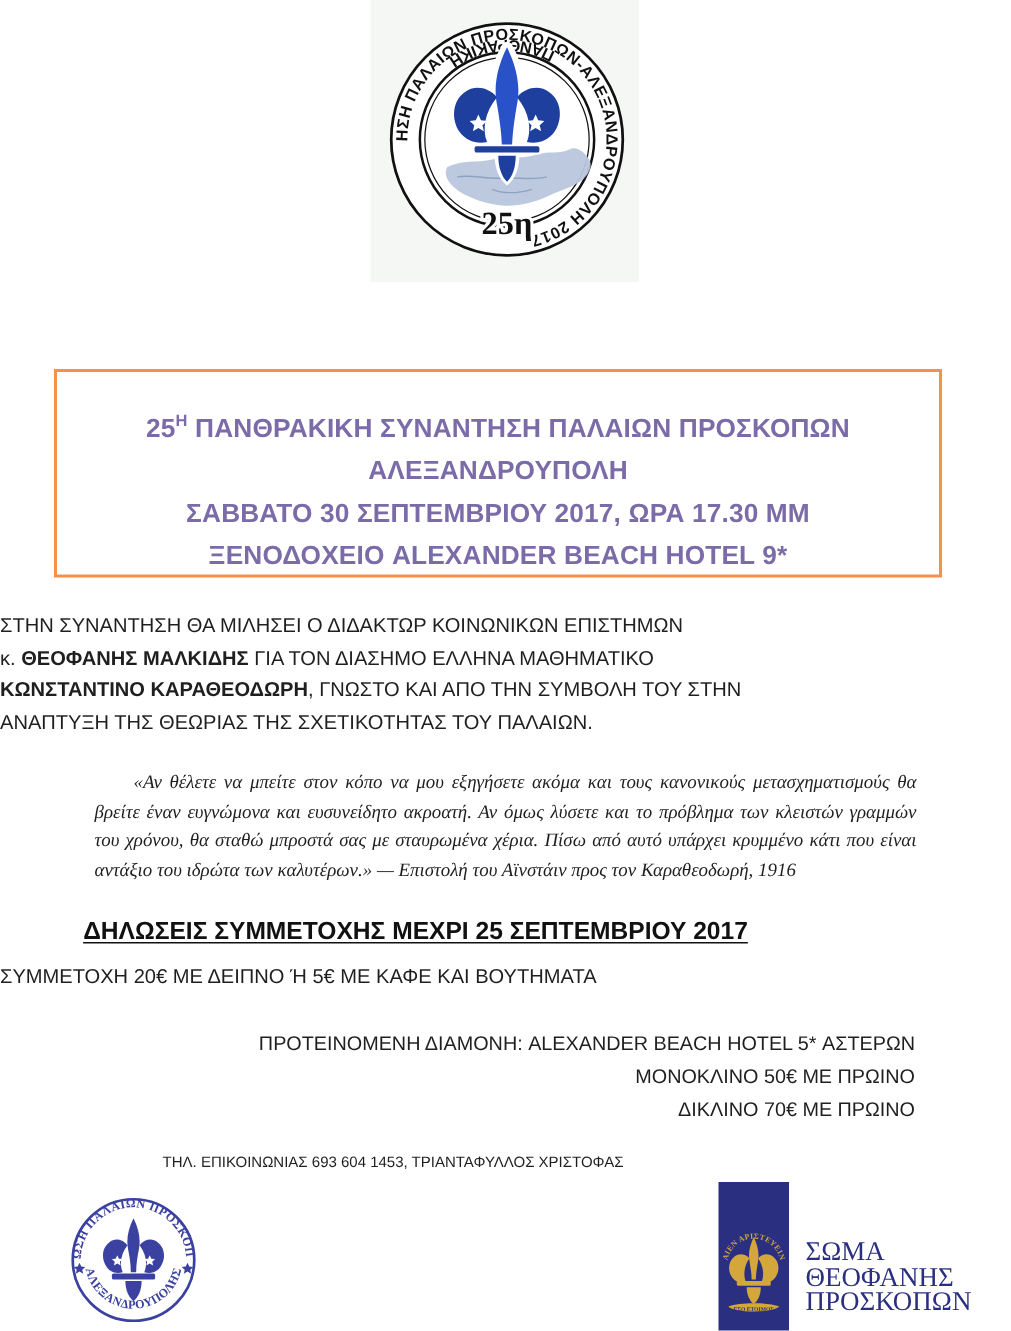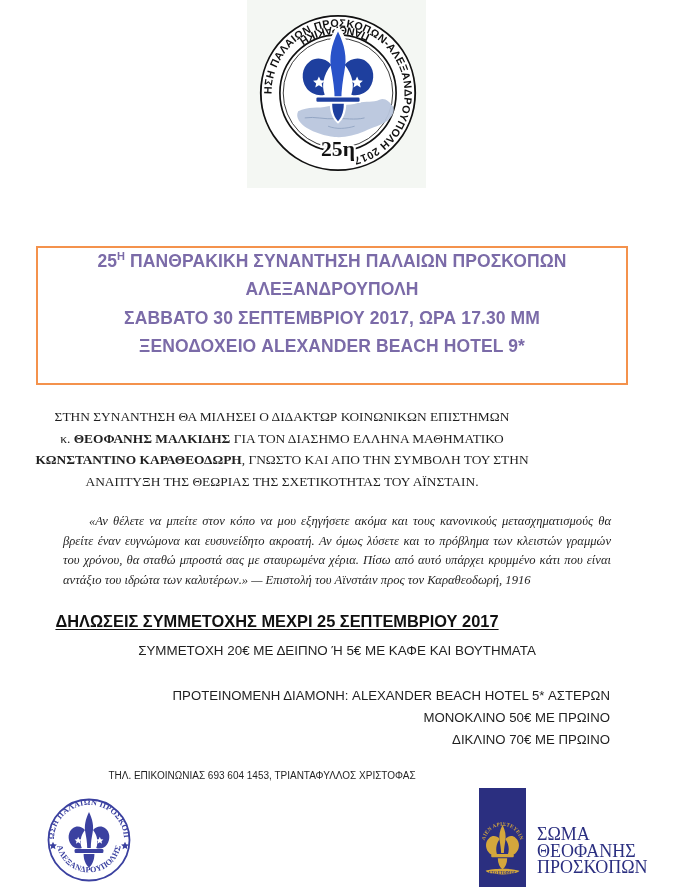--- a/index.html
+++ b/index.html
@@ -41,21 +41,21 @@
     position: absolute;
     left: 36px;
     top: 246px;
     width: 592px;
     height: 139px;
     border: 2px solid #f4924c;
     box-sizing: border-box;
     display: flex;
     flex-direction: column;
     align-items: center;
-    justify-content: flex-start;
+    justify-content: flex-end;
     gap: 2px;
   }
   .headline-line {
     color: #7b6ba8;
     font-weight: bold;
     font-size: 17.5px;
     letter-spacing: .1px;
     line-height: 1.5;
     text-align: center;
     white-space: nowrap;
@@ -65,22 +65,20 @@
     vertical-align: super;
     line-height: 0;
   }
 
   
   .speaker-block {
     position: absolute;
     left: 0;
     top: 406px;
     width: 564px;
-    text-align: center;
-    font-family: Liberation Serif, serif;
   }
   .speaker-line {
     font-size: 13.4px;
     line-height: 21.5px;
     color: #1f1f1f;
     white-space: nowrap;
   }
   .speaker-line b { font-weight: bold; }
 
   
@@ -111,21 +109,21 @@
     text-decoration: underline;
     text-underline-offset: 2px;
     color: #111;
     white-space: nowrap;
   }
   .register-fee {
     position: absolute;
     left: 0;
     top: 643px;
     width: 674px;
-    text-align: center;
+    text-align: left;
     font-size: 13.4px;
     color: #1f1f1f;
     white-space: nowrap;
   }
 
   
   .stay-block {
     position: absolute;
     right: 64px;
     top: 685px;
@@ -262,21 +260,21 @@
 </div>
 
 <div class="speaker-block">
   <div class="speaker-line">ΣΤΗΝ ΣΥΝΑΝΤΗΣΗ ΘΑ ΜΙΛΗΣΕΙ Ο ΔΙΔΑΚΤΩΡ ΚΟΙΝΩΝΙΚΩΝ ΕΠΙΣΤΗΜΩΝ</div>
   <div class="speaker-line">
     <span>κ. </span><b>ΘΕΟΦΑΝΗΣ ΜΑΛΚΙΔΗΣ</b><span> ΓΙΑ ΤΟΝ ΔΙΑΣΗΜΟ ΕΛΛΗΝΑ ΜΑΘΗΜΑΤΙΚΟ</span>
   </div>
   <div class="speaker-line">
     <b>ΚΩΝΣΤΑΝΤΙΝΟ ΚΑΡΑΘΕΟΔΩΡΗ</b><span>, ΓΝΩΣΤΟ ΚΑΙ ΑΠΟ ΤΗΝ ΣΥΜΒΟΛΗ ΤΟΥ ΣΤΗΝ</span>
   </div>
-  <div class="speaker-line">ΑΝΑΠΤΥΞΗ ΤΗΣ ΘΕΩΡΙΑΣ ΤΗΣ ΣΧΕΤΙΚΟΤΗΤΑΣ ΤΟΥ ΑΪΝΣΤΑΙΝ.</div>
+  <div class="speaker-line">ΑΝΑΠΤΥΞΗ ΤΗΣ ΘΕΩΡΙΑΣ ΤΗΣ ΣΧΕΤΙΚΟΤΗΤΑΣ ΤΟΥ ΠΑΛΑΙΩΝ.</div>
 </div>
 
 <div class="quote-block">
   <span class="lead">«Αν θέλετε να μπείτε στον κόπο να μου εξηγήσετε ακόμα και τους κανονικούς μετασχηματισμούς θα βρείτε έναν ευγνώμονα και ευσυνείδητο ακροατή. Αν όμως λύσετε και το πρόβλημα των κλειστών γραμμών του χρόνου, θα σταθώ μπροστά σας με σταυρωμένα χέρια. Πίσω από αυτό υπάρχει κρυμμένο κάτι που είναι αντάξιο του ιδρώτα των καλυτέρων.» </span><span>— </span><span class="attrib">Επιστολή του Αϊνστάιν προς τον Καραθεοδωρή, 1916</span>
 </div>
 
 <div class="register-title">ΔΗΛΩΣΕΙΣ ΣΥΜΜΕΤΟΧΗΣ ΜΕΧΡΙ 25 ΣΕΠΤΕΜΒΡΙΟΥ 2017</div>
 <div class="register-fee">ΣΥΜΜΕΤΟΧΗ 20€ ΜΕ ΔΕΙΠΝΟ Ή 5€ ΜΕ ΚΑΦΕ ΚΑΙ ΒΟΥΤΗΜΑΤΑ</div>
 
 <div class="stay-block">

